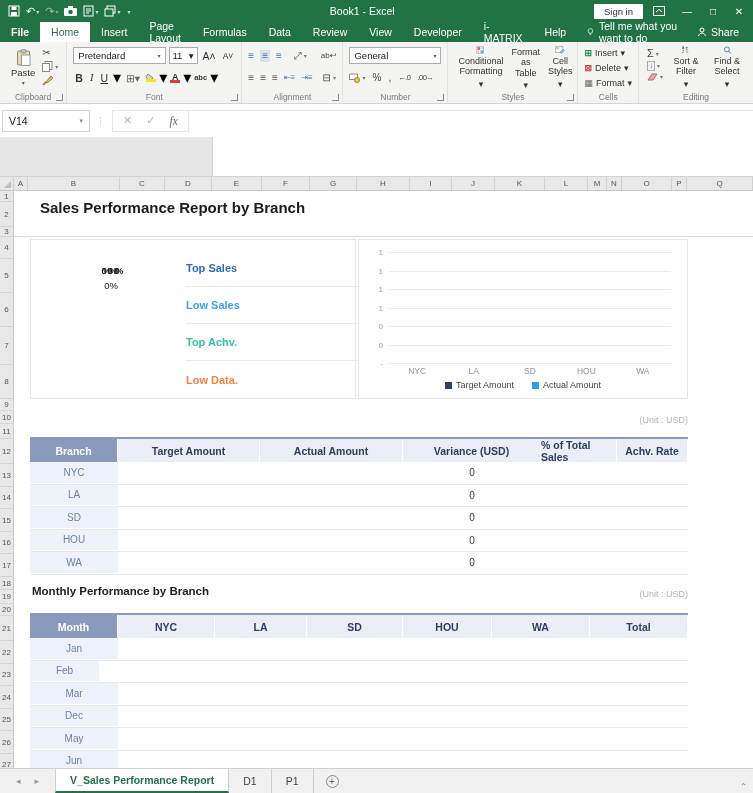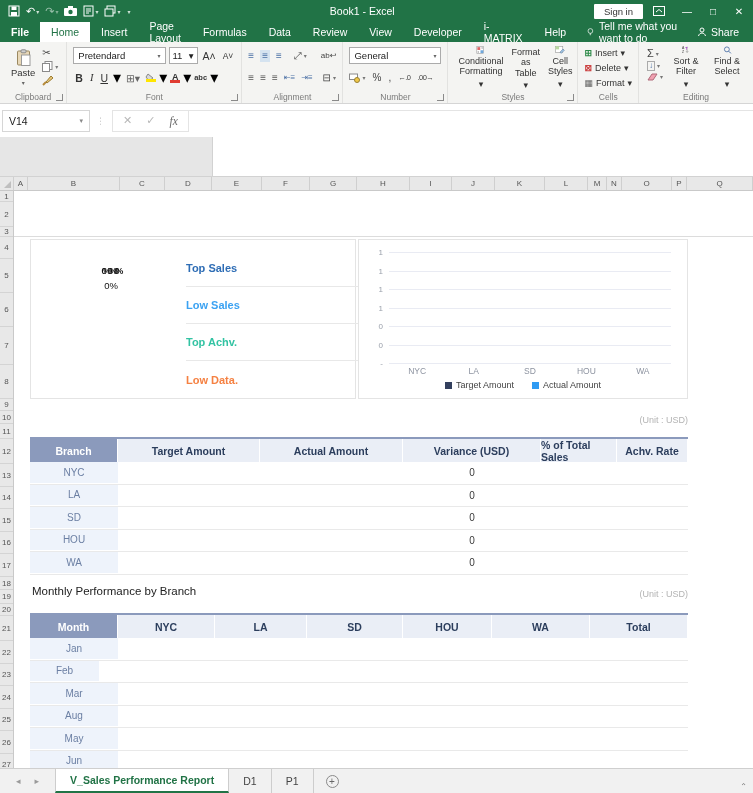--- a/index.html
+++ b/index.html
@@ -111,21 +111,21 @@
   .lsq { width:7px; height:7px; display:inline-block; }
   .unit { position:absolute; right:65px; font-size:9px; color:#b3b3b3; }
   .tbl { position:absolute; left:16px; width:658px; }
   .thead { display:flex; border-top:2px solid #8b9abc; height:25px; }
   .th { display:flex; align-items:center; justify-content:center; font-size:10.5px; font-weight:bold;
     background:#eaeef6; color:#2c3e5d; border-right:1px solid #fff; }
   .th.dark { background:#8b9abc; color:#fff; }
   .trow { display:flex; height:22.5px; border-bottom:1px solid #e9e9e9; }
   .td { display:flex; align-items:center; justify-content:center; font-size:10px; color:#3a3a3a; }
   .td.lbl { background:#eef3fb; color:#6b7fa3; border-bottom:1px solid #fff; }
-  .sec-title { position:absolute; left:18px; font-size:11.5px; font-weight:normal; color:#222; }
+  .sec-title { position:absolute; left:18px; font-size:11.5px; font-weight:bold; color:#222; }
 
   
   .tabbar { height:25px; background:#f1f1f1; border-top:1px solid #cfcfcf; display:flex; align-items:stretch; }
   .tnav { display:flex; align-items:center; gap:14px; padding:0 16px; color:#9a9a9a; font-size:9px; }
   .stab { display:flex; align-items:center; padding:0 14px; font-size:10.5px; color:#444;
     border-right:1px solid #cdcdcd; }
   .stab.active { background:#fff; color:#217346; font-weight:bold; border-bottom:2px solid #217346;
     border-left:1px solid #cdcdcd; }
   .addsheet { display:flex; align-items:center; padding:0 12px; }
   .addsheet .circ { width:13px; height:13px; border:1px solid #8a8a8a; border-radius:50%; color:#666;
@@ -491,20 +491,21 @@
         <div class="rh" style="height: 25px;">21</div>
         <div class="rh" style="height: 23px;">22</div>
         <div class="rh" style="height: 22px;">23</div>
         <div class="rh" style="height: 23px;">24</div>
         <div class="rh" style="height: 22px;">25</div>
         <div class="rh" style="height: 23px;">26</div>
         <div class="rh" style="height: 22px;">27</div>
       </div>
     <div class="sheet">
 
+      <div class="rpt-title">Sales Performance Report by Branch</div>
       <div class="rpt-rule"></div>
 
       <div class="panel kpi-box">
         <div class="gauge">
           <div class="blob">0%0%0%</div>
           <div class="val">0%</div>
         </div>
         <div class="kpis" id="kpi-list">
             <div class="kpi-item">
               <span style="color: rgb(46, 109, 181);">Top Sales</span>
@@ -645,21 +646,21 @@
             <div class="trow">
               <div class="td lbl" style="width: 88px;">Mar</div>
               <div class="td" style="width: 97px;"></div>
               <div class="td" style="width: 92px;"></div>
               <div class="td" style="width: 96px;"></div>
               <div class="td" style="width: 89px;"></div>
               <div class="td" style="width: 98px;"></div>
               <div class="td" style="width: 98px;"></div>
             </div>
             <div class="trow">
-              <div class="td lbl" style="width: 88px;">Aug</div>
+              <div class="td lbl" style="width: 88px;">Dec</div>
               <div class="td" style="width: 97px;"></div>
               <div class="td" style="width: 92px;"></div>
               <div class="td" style="width: 96px;"></div>
               <div class="td" style="width: 89px;"></div>
               <div class="td" style="width: 98px;"></div>
               <div class="td" style="width: 98px;"></div>
             </div>
             <div class="trow">
               <div class="td lbl" style="width: 88px;">May</div>
               <div class="td" style="width: 97px;"></div>

